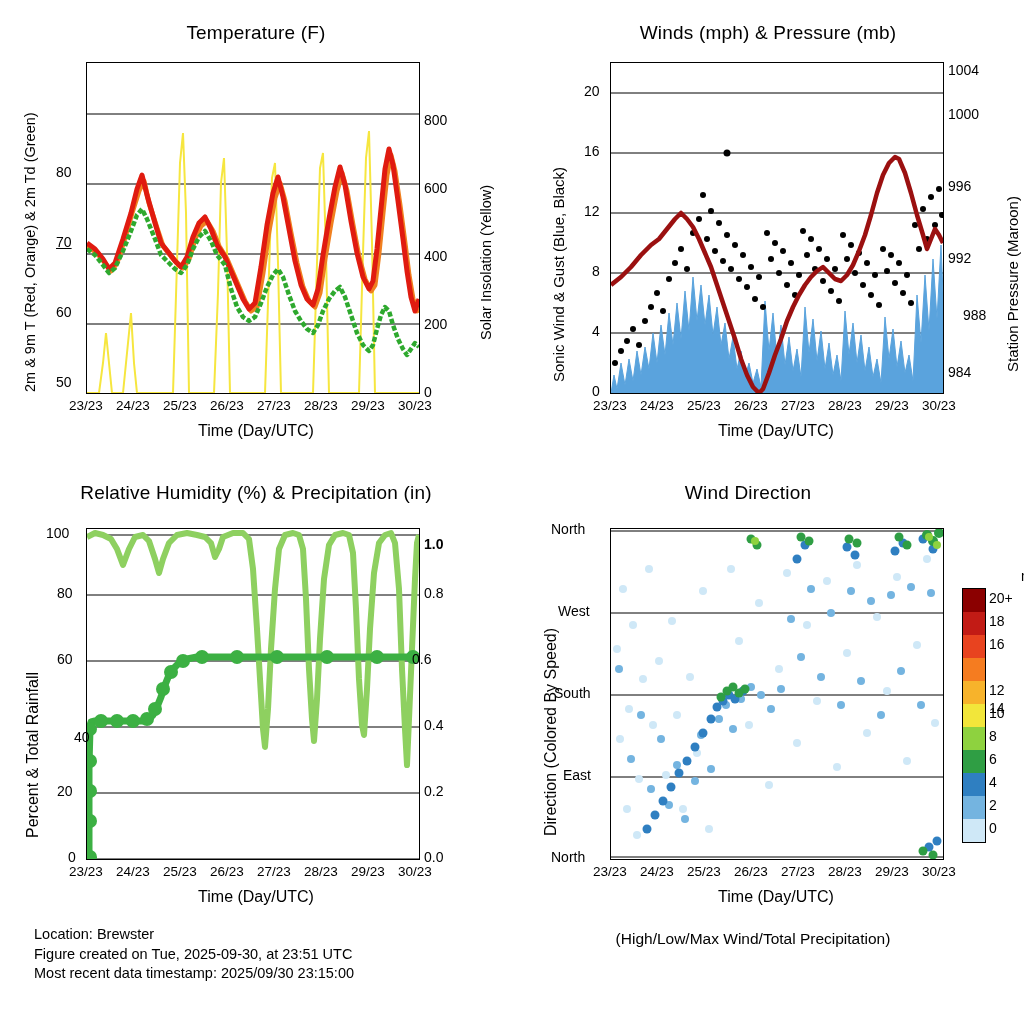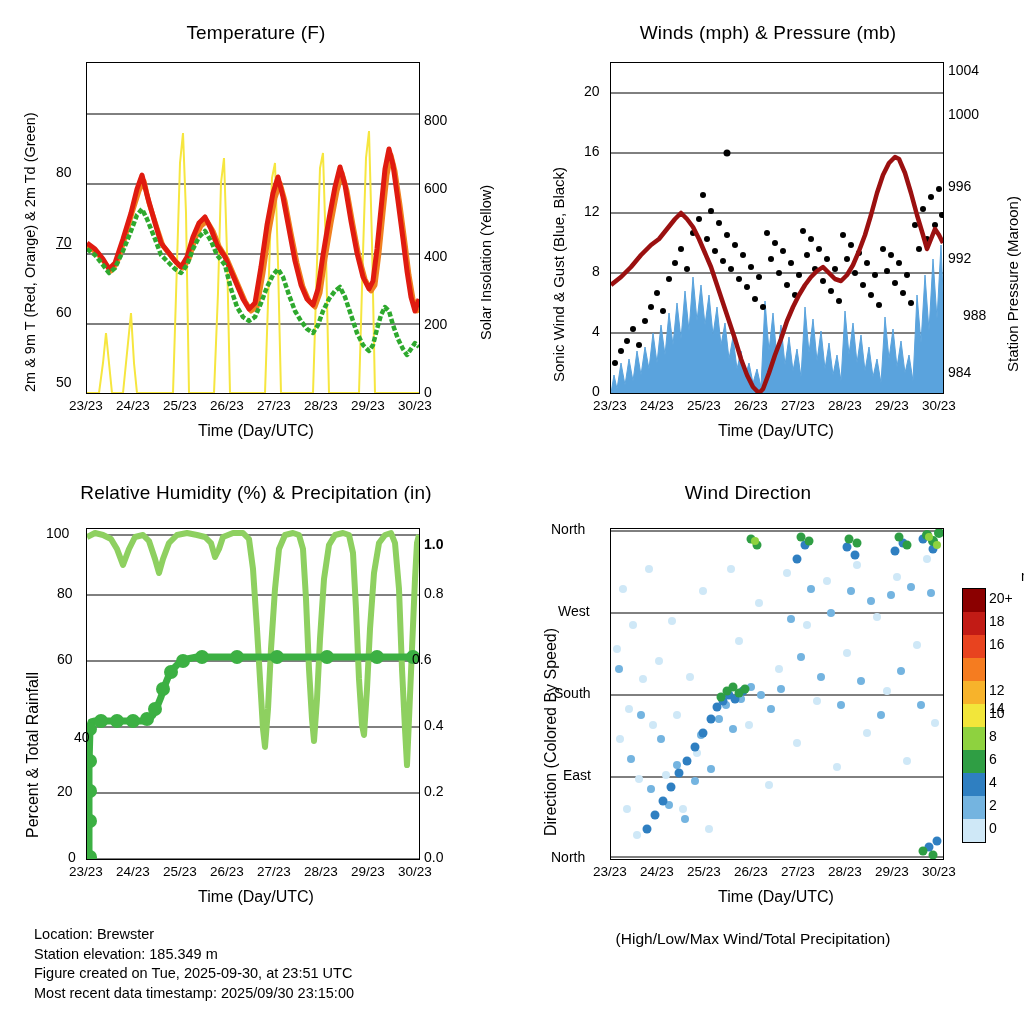--- a/index.html
+++ b/index.html
@@ -531,21 +531,20 @@
     <div class="legend-item" style="left:27px;top:135px;">10</div>
     <div class="legend-item" style="left:27px;top:158px;">8</div>
     <div class="legend-item" style="left:27px;top:181px;">6</div>
     <div class="legend-item" style="left:27px;top:204px;">4</div>
     <div class="legend-item" style="left:27px;top:227px;">2</div>
     <div class="legend-item" style="left:27px;top:250px;">0</div>
   </div>
 
   <div class="footer" style="left:34px;top:925px;width:470px;">
     <div>Location: Brewster</div>
-    <div>Station elevation: 185.349 m</div>
     <div>Figure created on Tue, 2025-09-30, at 23:51 UTC</div>
     <div>Most recent data timestamp: 2025/09/30 23:15:00</div>
   </div>
 
   <div class="extremes" style="left:518px;top:928px;">
     <div>(High/Low/Max Wind/Total Precipitation)</div>
   </div>
 
 </div>
 

